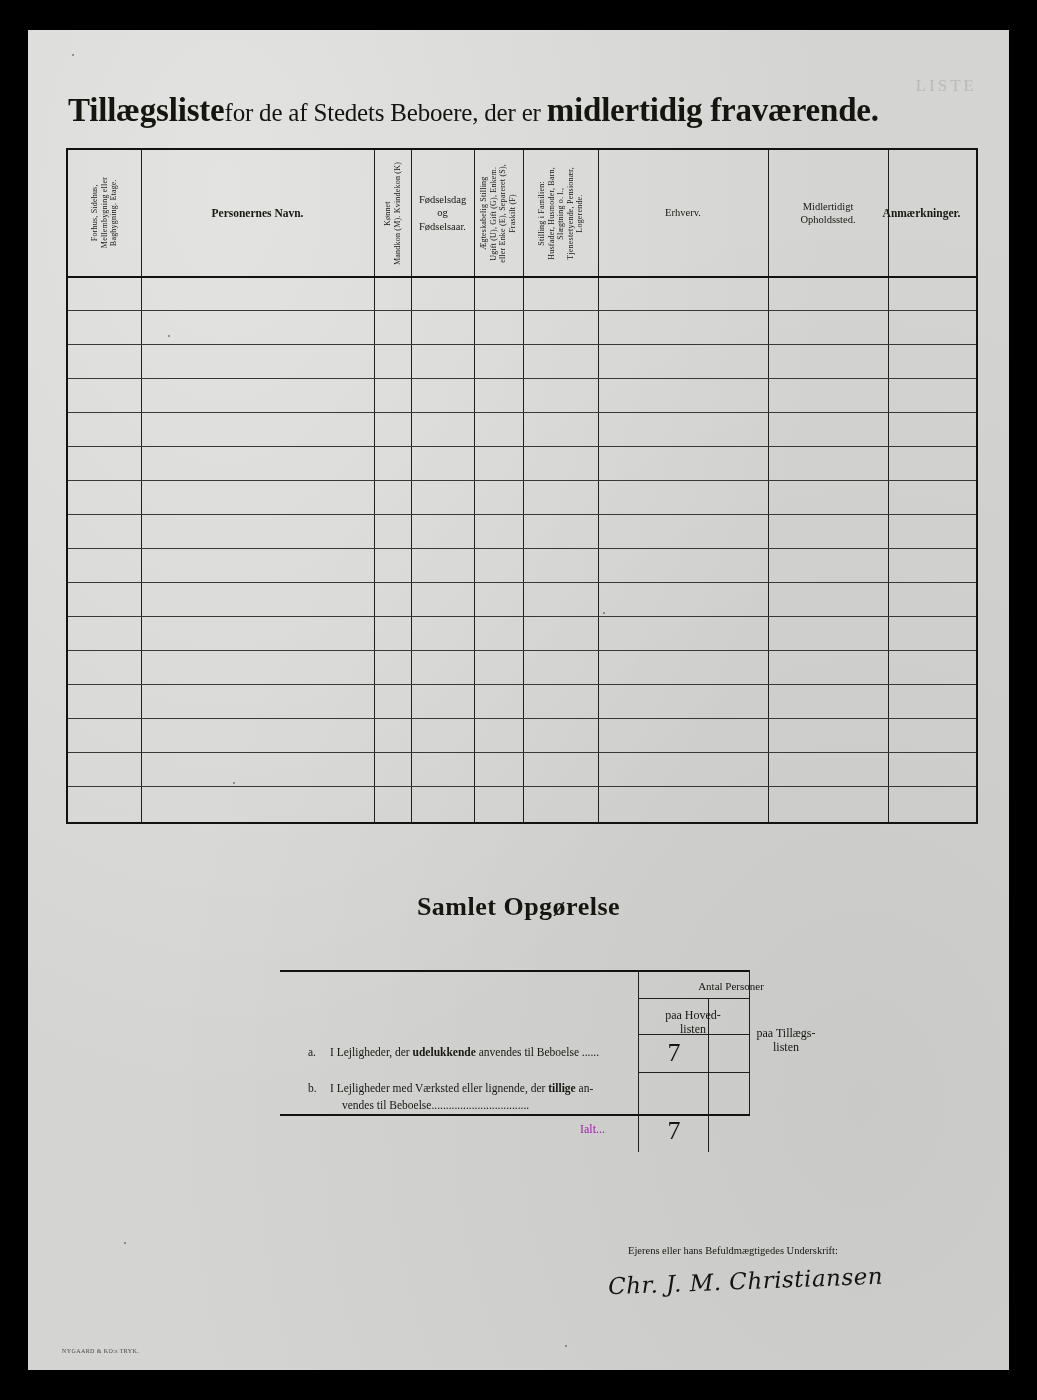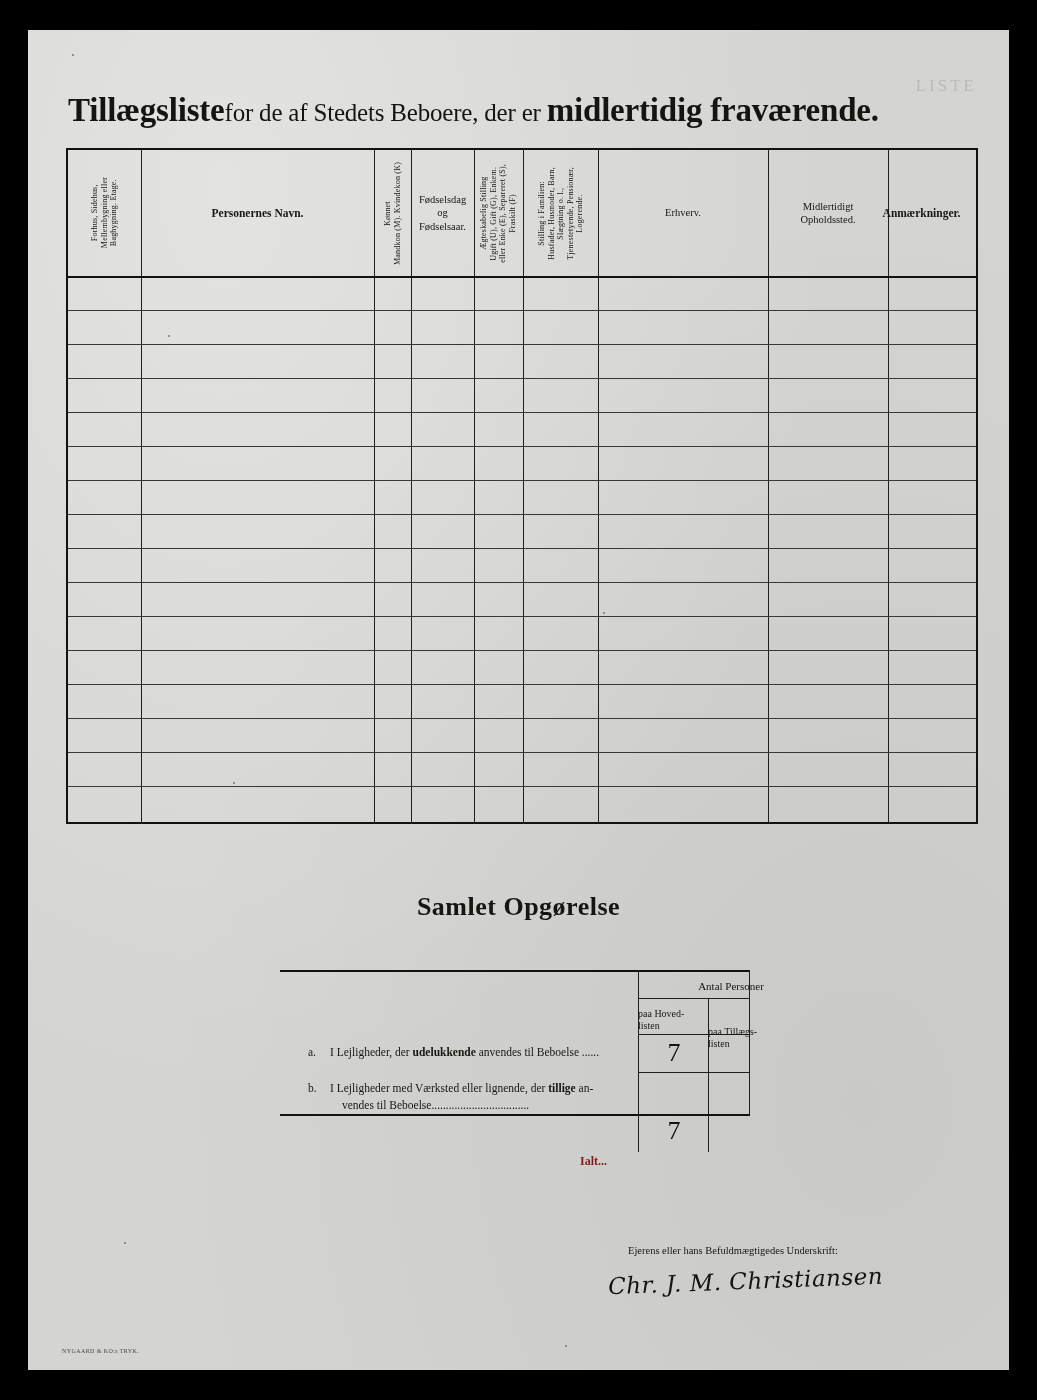--- a/index.html
+++ b/index.html
@@ -153,40 +153,40 @@
     background: #201f1a;
   }
   .sumbox .hdr {
     position: absolute;
     text-align: center;
     font-size: 11px;
     color: #17160f;
   }
   .sumbox .hdr2 {
     position: absolute;
-    text-align: left;
-    font-size: 10px;
+    text-align: center;
+    font-size: 12px;
     line-height: 1.2;
     color: #17160f;
+    margin-left: 20px;
   }
   .sumrow {
     position: absolute;
     font-size: 11.5px;
     color: #17160f;
     line-height: 1.5;
   }
   .sumrow .ltr { position: absolute; left: 0; }
   .sumrow .txt { display: block; margin-left: 22px; width: 330px; }
   .sumrow b { font-weight: bold; }
   .ialt {
     position: absolute;
     font-size: 12px;
-    font-weight: bold;
-    color: #7f1d1d;
-    margin-top: 32px;
+    font-weight: normal;
+    color: #a21caf;
   }
   .num {
     position: absolute;
     font-family: "Liberation Serif", serif;
     font-size: 26px;
     color: #15140f;
     text-align: center;
     width: 40px;
   }
 

